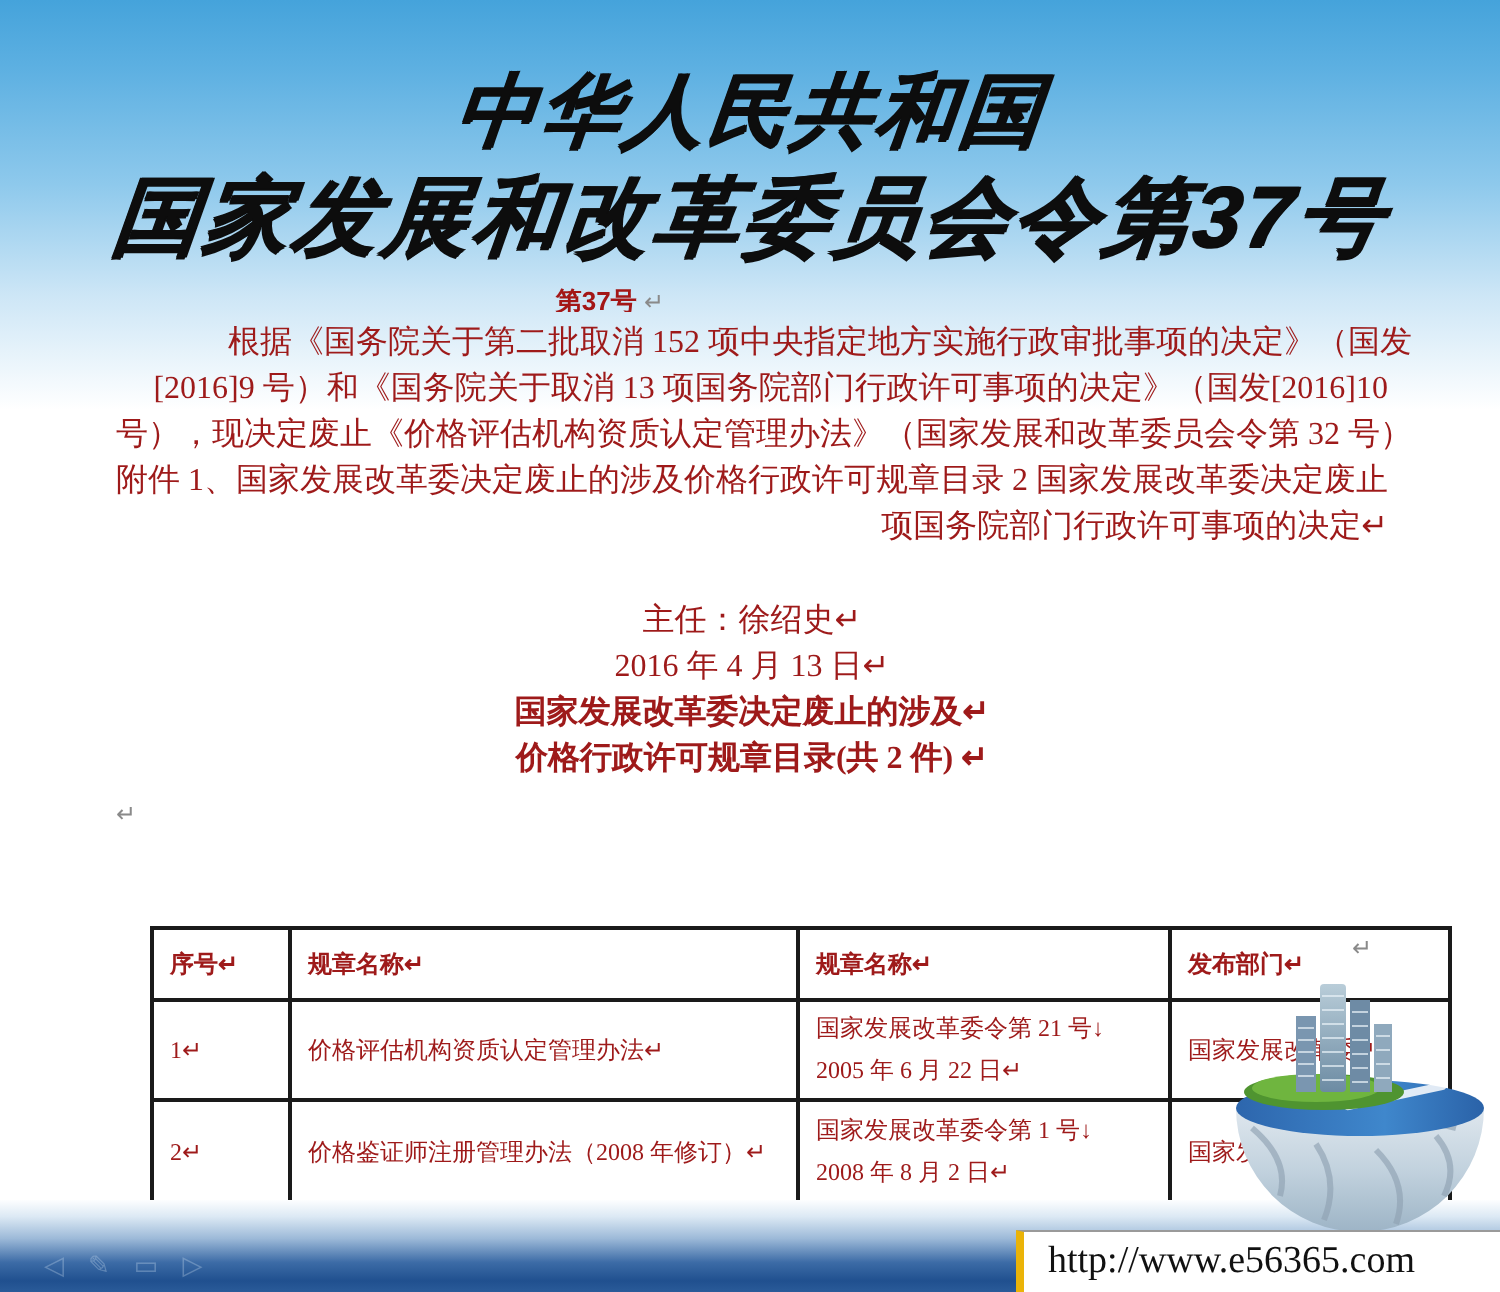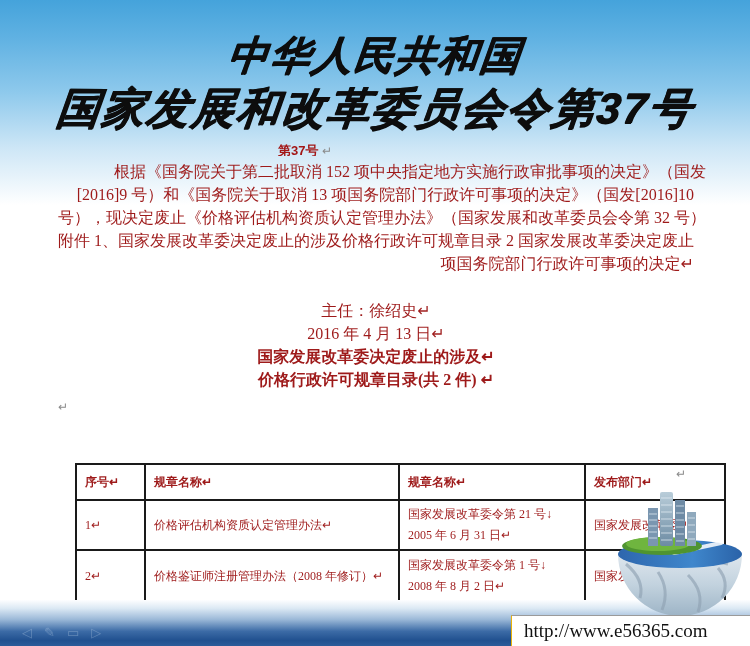--- a/index.html
+++ b/index.html
@@ -64,21 +64,21 @@
     position:absolute; left:0; bottom:0; width:750px; height:46px;
     background:linear-gradient(180deg,#fdfeff 0%, #dce9f4 18%, #9cb9d8 42%, #3c6ba6 68%, #20508f 88%, #2a5b99 100%);
   }
   .nav-bar{ position:absolute; left:22px; bottom:6px; opacity:0.28; color:#dcebf8; font-size:13px; letter-spacing:12px; }
   .nav-bar span{ cursor:pointer; }
   
   .globe{ position:absolute; left:610px; top:480px; width:140px; height:150px; }
   
   .url-box{
     position:absolute; right:0; bottom:0; width:238px; height:30px;
-    background:#ffffff; border-top:1px solid #9a9a9a; border-left:1px solid #eab308;
+    background:#ffffff; border-top:1px solid #9a9a9a; border-left:4px solid #eab308;
   }
   .url-text{
     font-family:"Liberation Serif", serif; font-size:19px; color:#111;
     line-height:30px; padding-left:12px; white-space:nowrap;
   }
 </style>
 </head>
 <body>
 
 <div class="slide">
@@ -113,21 +113,21 @@
       <td class="col-no">序号↵</td>
       <td class="col-name">规章名称↵</td>
       <td class="col-doc">规章名称↵</td>
       <td class="col-dept">发布部门↵</td>
     </tr>
     <tr style="height:50px;">
       <td>1↵</td>
       <td>价格评估机构资质认定管理办法↵</td>
       <td>
         <div>国家发展改革委令第 21 号↓</div>
-        <div>2005 年 6 月 31 日↵</div>
+        <div>2005 年 6 月 22 日↵</div>
       </td>
       <td>国家发展改革委↵</td>
     </tr>
     <tr style="height:52px;">
       <td>2↵</td>
       <td>价格鉴证师注册管理办法（2008 年修订）↵</td>
       <td>
         <div>国家发展改革委令第 1 号↓</div>
         <div>2008 年 8 月 2 日↵</div>
       </td>

